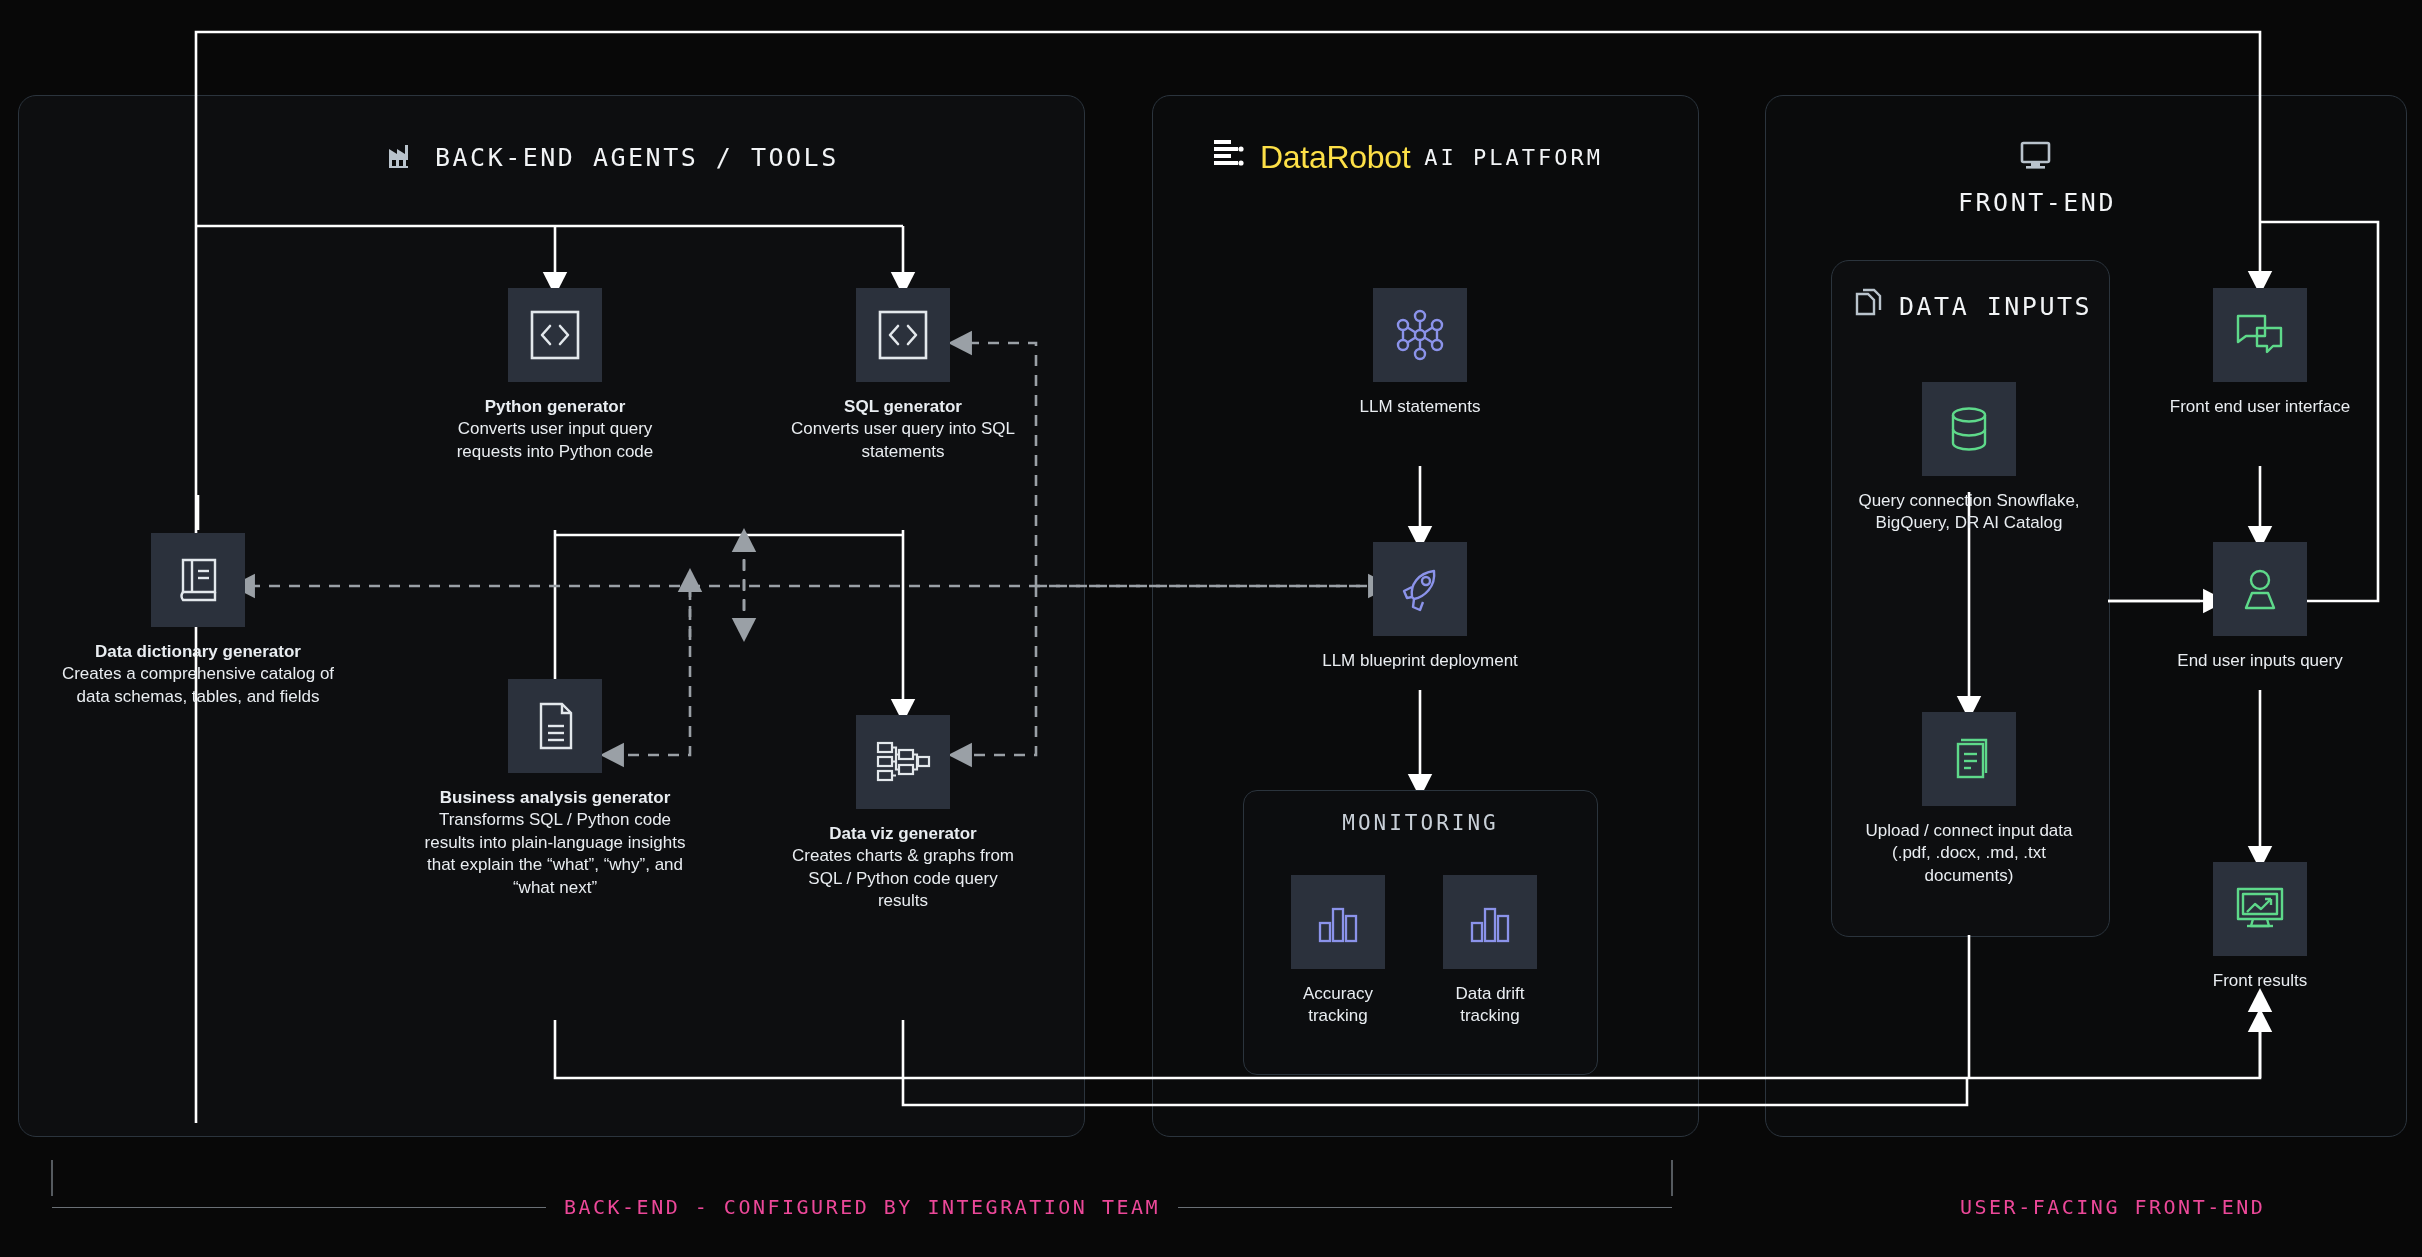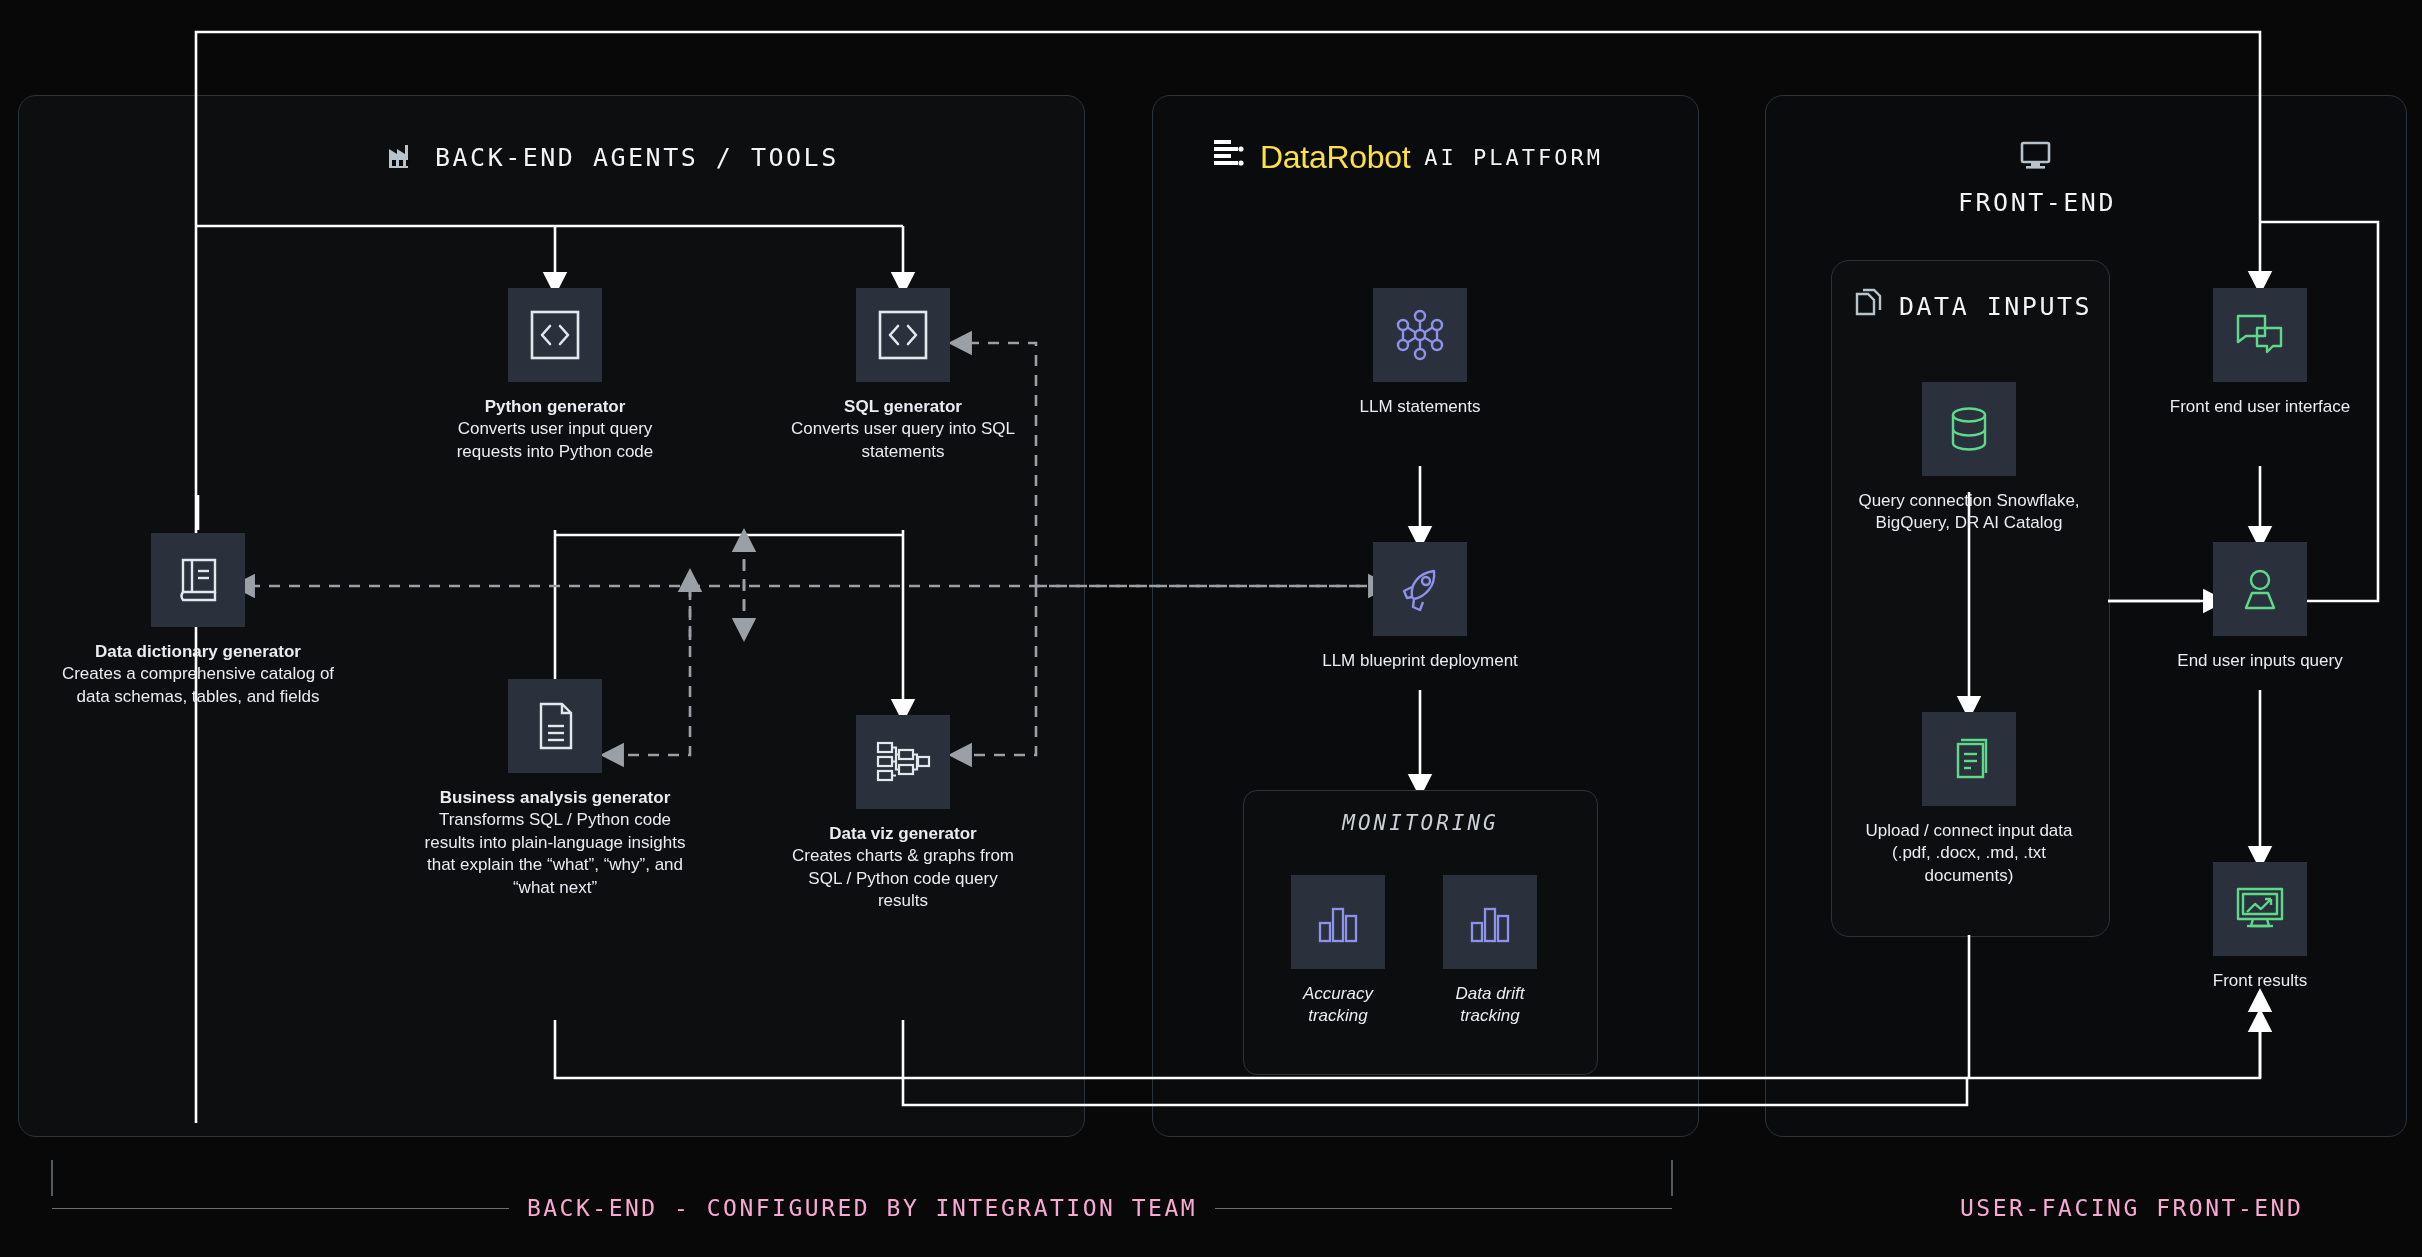--- a/index.html
+++ b/index.html
@@ -19,22 +19,22 @@
   .node .cap{margin-top:14px;font-size:17px;line-height:1.32;color:#e9edf1;}
   .node .cap b{font-weight:700;display:block;}
   .node .cap .sub{font-weight:400;}
 
   .mon{position:absolute;border:1px solid #2b343d;border-radius:14px;background:#0c0d0f;}
   .mon-title{font-family:"DejaVu Sans Mono","Liberation Mono",monospace;font-size:21px;
       letter-spacing:3px;color:#c9d0d8;text-align:center;padding-top:20px;}
 
   .foot{position:absolute;display:flex;align-items:center;gap:18px;white-space:nowrap;}
   .foot .ln{height:1px;background:#6a7076;}
-  .foot .tx{font-family:"DejaVu Sans Mono","Liberation Mono",monospace;font-size:23px;
-      letter-spacing:2.5px;color:#f9a8d4;}
+  .foot .tx{font-family:"DejaVu Sans Mono","Liberation Mono",monospace;font-size:20px;
+      letter-spacing:2.5px;color:#ec4899;}
 
   svg.lay{position:absolute;left:0;top:0;width:2422px;height:1257px;pointer-events:none;}
   .dr-word{font-family:"Liberation Sans",sans-serif;font-size:32px;font-weight:400;
       color:#fde047;letter-spacing:-.3px;}
 </style>
 </head>
 <body>
 
 <div id="stage">
 
@@ -263,21 +263,21 @@
           <path d="M20 26 L12 30 L15 37 L20 36"></path>
           <path d="M22 38 L21 46 L28 49 L31 41"></path>
         </g>
       </svg>
     </div>
     <div class="cap">
       <b style="font-weight:400">LLM blueprint deployment</b>
     </div>
   </div>
 
-  <div class="mon" style="left:1243px;top:790px;width:353px;height:283px;font-style:italic;">
+  <div class="mon" style="left:1243px;top:790px;width:353px;height:283px;">
     <div class="mon-title">MONITORING</div>
     <div class="node" style="left:30px;top:84px;width:128px;">
       <div class="tile">
         <svg width="50" height="50" viewBox="0 0 50 50">
           <g fill="none" stroke="#8b93ea" stroke-width="2.3">
             <rect x="7" y="26" width="10" height="18"></rect>
             <rect x="20" y="12" width="10" height="32"></rect>
             <rect x="33" y="19" width="10" height="25"></rect>
           </g>
         </svg>

